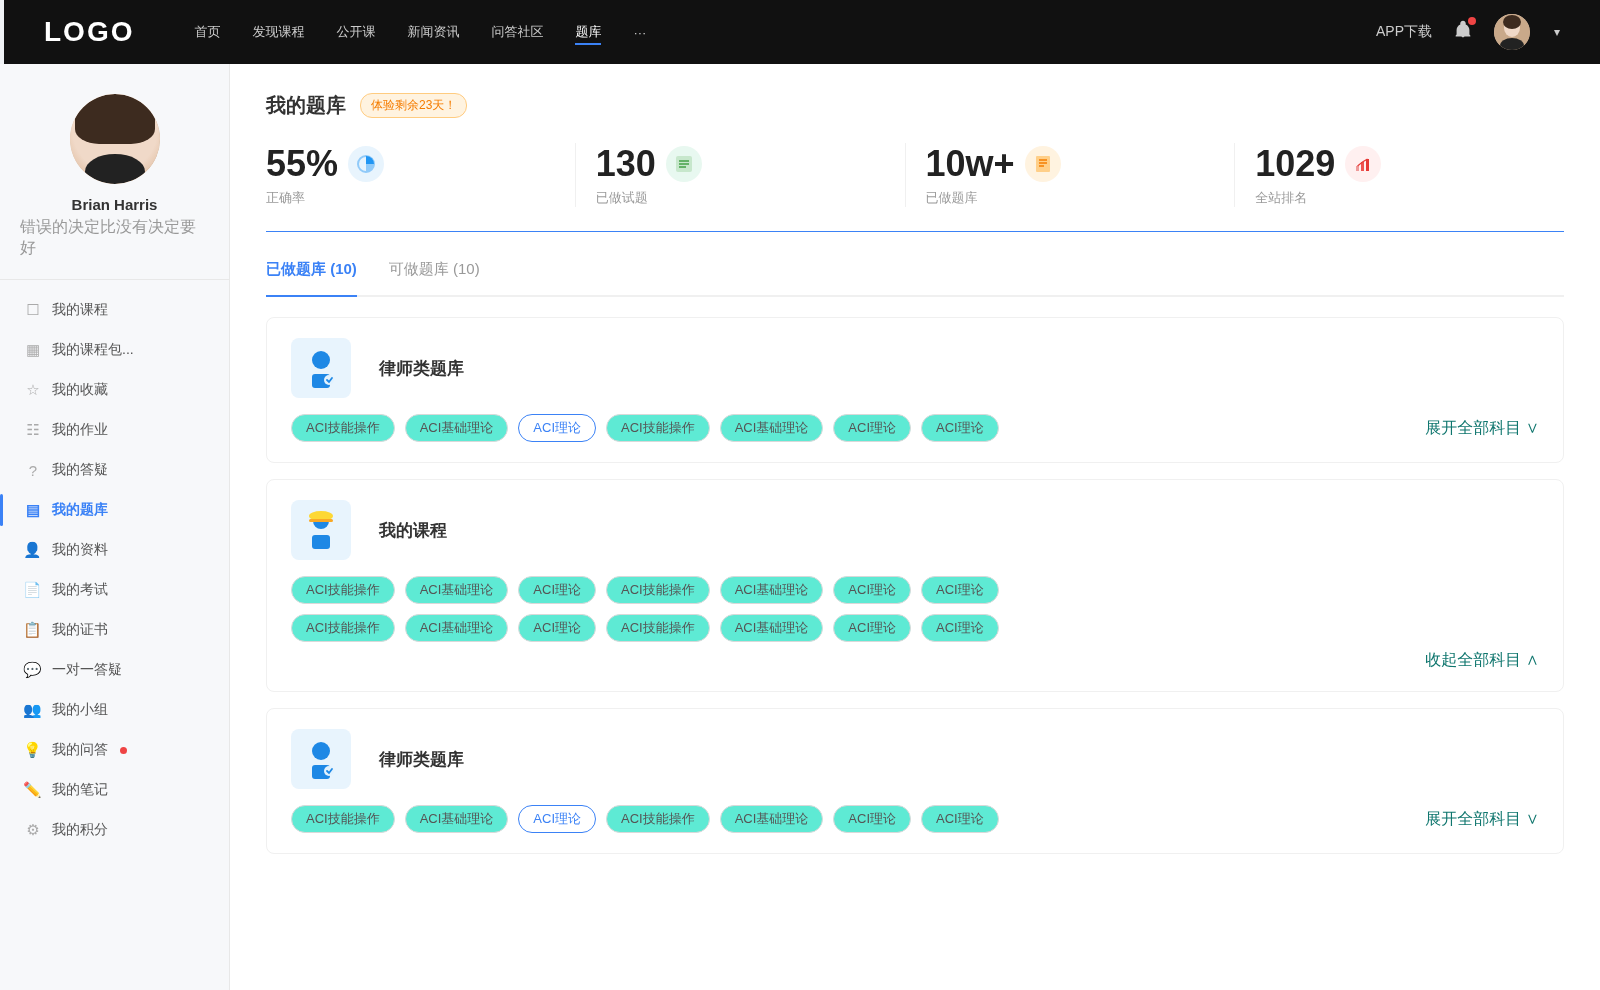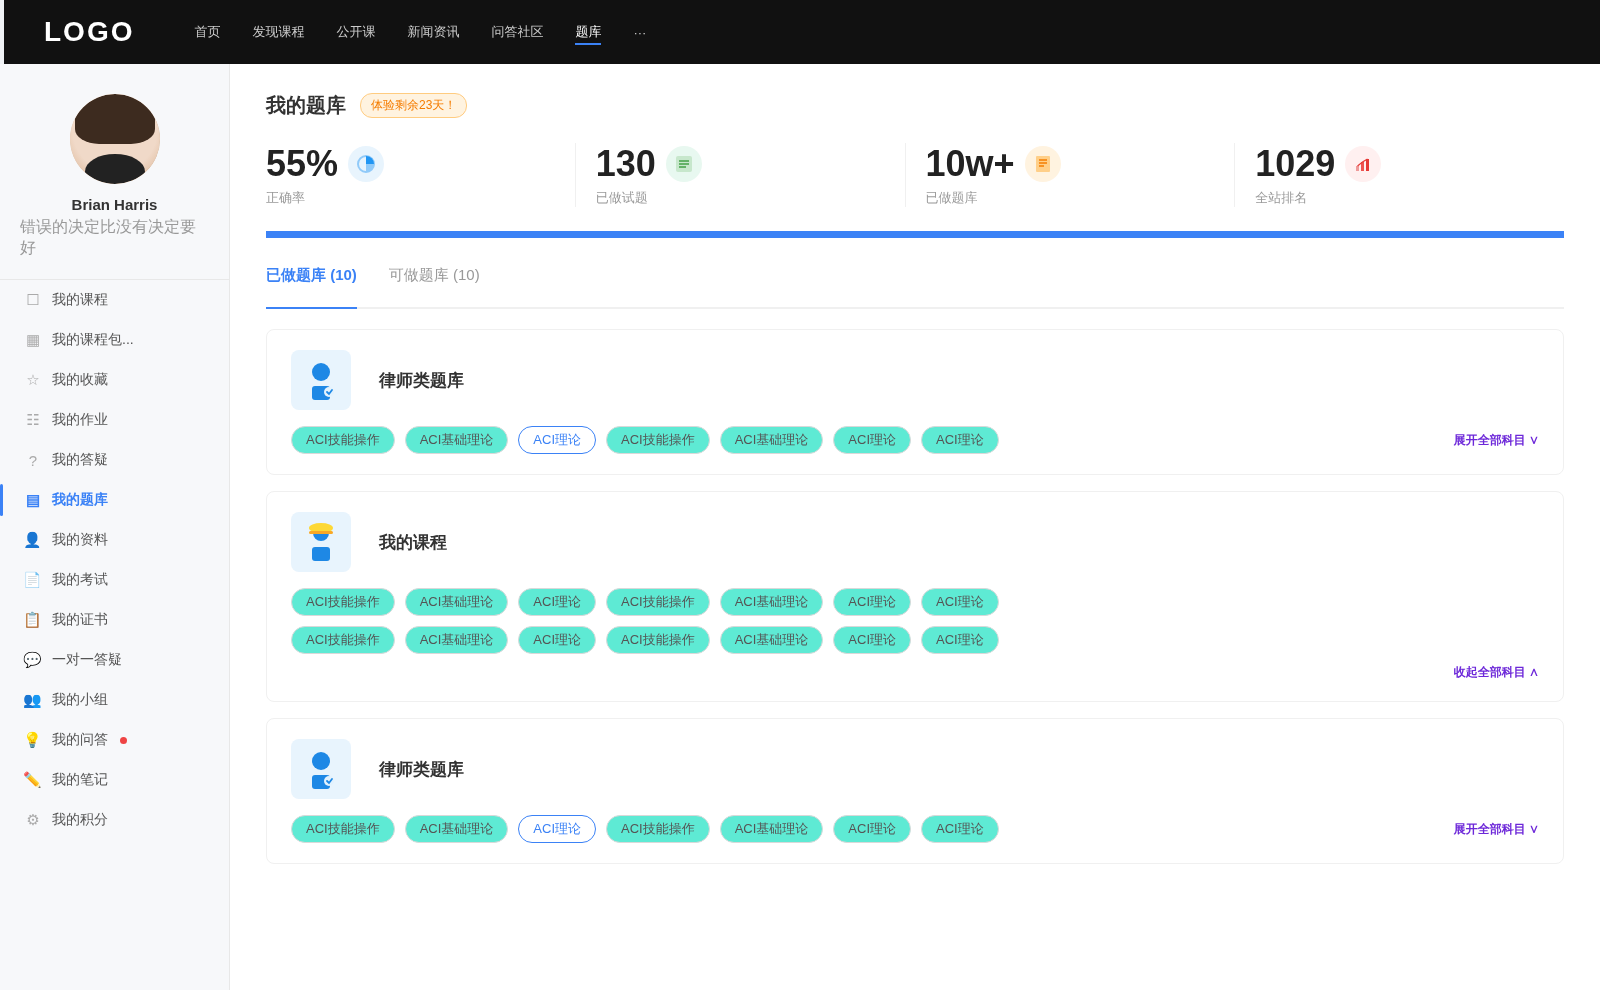--- a/index.html
+++ b/index.html
@@ -92,20 +92,21 @@
       padding: 30px 0 20px;
       flex-shrink: 0;
       border-right: 1px solid #e8e8e8;
     }
     .sidebar-profile {
       display: flex;
       flex-direction: column;
       align-items: center;
       padding: 0 20px 20px;
       border-bottom: 1px solid #e8e8e8;
+      margin-bottom: 10px;
     }
     .sidebar-avatar {
       width: 90px; height: 90px;
       border-radius: 50%;
       background: linear-gradient(135deg, #e8d5c4, #c9a98a);
       overflow: hidden;
       margin-bottom: 12px;
       position: relative;
     }
     
@@ -209,21 +210,21 @@
       border-radius: 12px;
       border: 1px solid #ffcc80;
     }
 
     
     .stats-row {
       display: flex;
       align-items: center;
       gap: 0;
       margin-bottom: 28px;
-      border-bottom: 7px solid #3b82f6;
+      border-bottom: 1px solid #3b82f6;
       padding-bottom: 24px;
     }
     .stat-item {
       flex: 1;
       display: flex;
       flex-direction: column;
       align-items: flex-start;
       padding: 0 20px;
       border-right: 1px solid #f0f0f0;
       position: relative;
@@ -259,21 +260,21 @@
     
     .tabs-row {
       display: flex;
       gap: 32px;
       margin-bottom: 20px;
       border-bottom: 2px solid #f0f0f0;
     }
     .tab-item {
       font-size: 15px;
       color: #999;
-      padding-bottom: 22px;
+      padding-bottom: 16px;
       cursor: pointer;
       position: relative;
     }
     .tab-item.active {
       color: #3b82f6;
       font-weight: 600;
     }
     .tab-item.active::after {
       content: '';
       position: absolute;
@@ -322,25 +323,24 @@
       cursor: pointer;
       background: #5eead4;
     }
     .tag.active-tag {
       border-color: #3b82f6;
       color: #3b82f6;
       background: #fff;
     }
     .expand-link {
       margin-left: auto;
-      font-size: 12px;
-      color: #6d28d9;
+      font-size: 16px;
+      color: #0f766e;
       cursor: pointer;
       white-space: nowrap;
-      font-weight: bold;
     }
     .qbank-tags-row {
       display: flex;
       align-items: center;
       gap: 10px;
       flex-wrap: wrap;
     }
     .qbank-tags-row + .qbank-tags-row {
       margin-top: 10px;
     }
@@ -358,20 +358,40 @@
   <div class="navbar-logo">LOGO</div>
   <div class="navbar-nav">
     <span class="navbar-nav-item">首页</span>
     <span class="navbar-nav-item">发现课程</span>
     <span class="navbar-nav-item">公开课</span>
     <span class="navbar-nav-item">新闻资讯</span>
     <span class="navbar-nav-item">问答社区</span>
     <span class="navbar-nav-item active">题库</span>
     <span class="navbar-nav-item">···</span>
   </div>
+  <div class="navbar-right">
+    <span class="navbar-app-download">APP下载</span>
+    <div class="navbar-bell">
+      <svg viewBox="0 0 24 24">
+          <path d="M12 2C10.3 2 9 3.3 9 5c0 .3 0 .6.1.9C6.7 6.8 5 9.2 5 12v5l-1 1v1h16v-1l-1-1v-5c0-2.8-1.7-5.2-4.1-6.1.1-.3.1-.6.1-.9 0-1.7-1.3-3-3-3zm0 18c1.1 0 2-.9 2-2h-4c0 1.1.9 2 2 2z"></path>
+        </svg>
+      <span class="bell-dot"></span>
+    </div>
+    <div class="navbar-avatar">
+      <div class="navbar-avatar-img">
+        <svg width="36" height="36" viewBox="0 0 36 36">
+          <circle cx="18" cy="18" r="18" fill="#c9a98a"></circle>
+          <ellipse cx="18" cy="14" rx="8" ry="9" fill="#f0d9c8"></ellipse>
+          <ellipse cx="18" cy="8" rx="9" ry="7" fill="#3d2b1f"></ellipse>
+          <ellipse cx="18" cy="32" rx="12" ry="8" fill="#222"></ellipse>
+        </svg>
+      </div>
+    </div>
+    <span class="navbar-chevron">▾</span>
+  </div>
 </nav>
 
 <div class="page-layout">
 
   <aside class="sidebar">
     <div class="sidebar-profile">
       <div class="sidebar-avatar">
         <div class="sidebar-avatar-face">
           <div class="sidebar-avatar-hair"></div>
           <div class="sidebar-avatar-body"></div>

